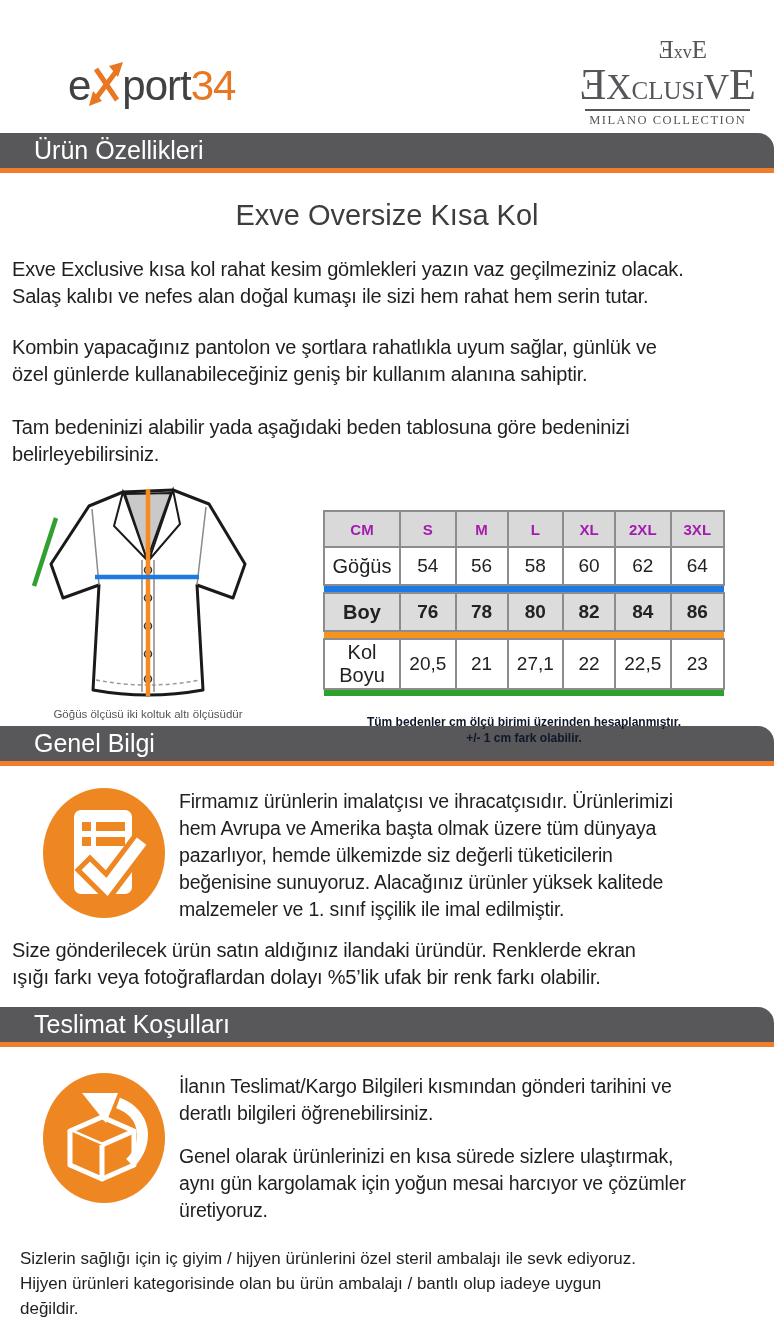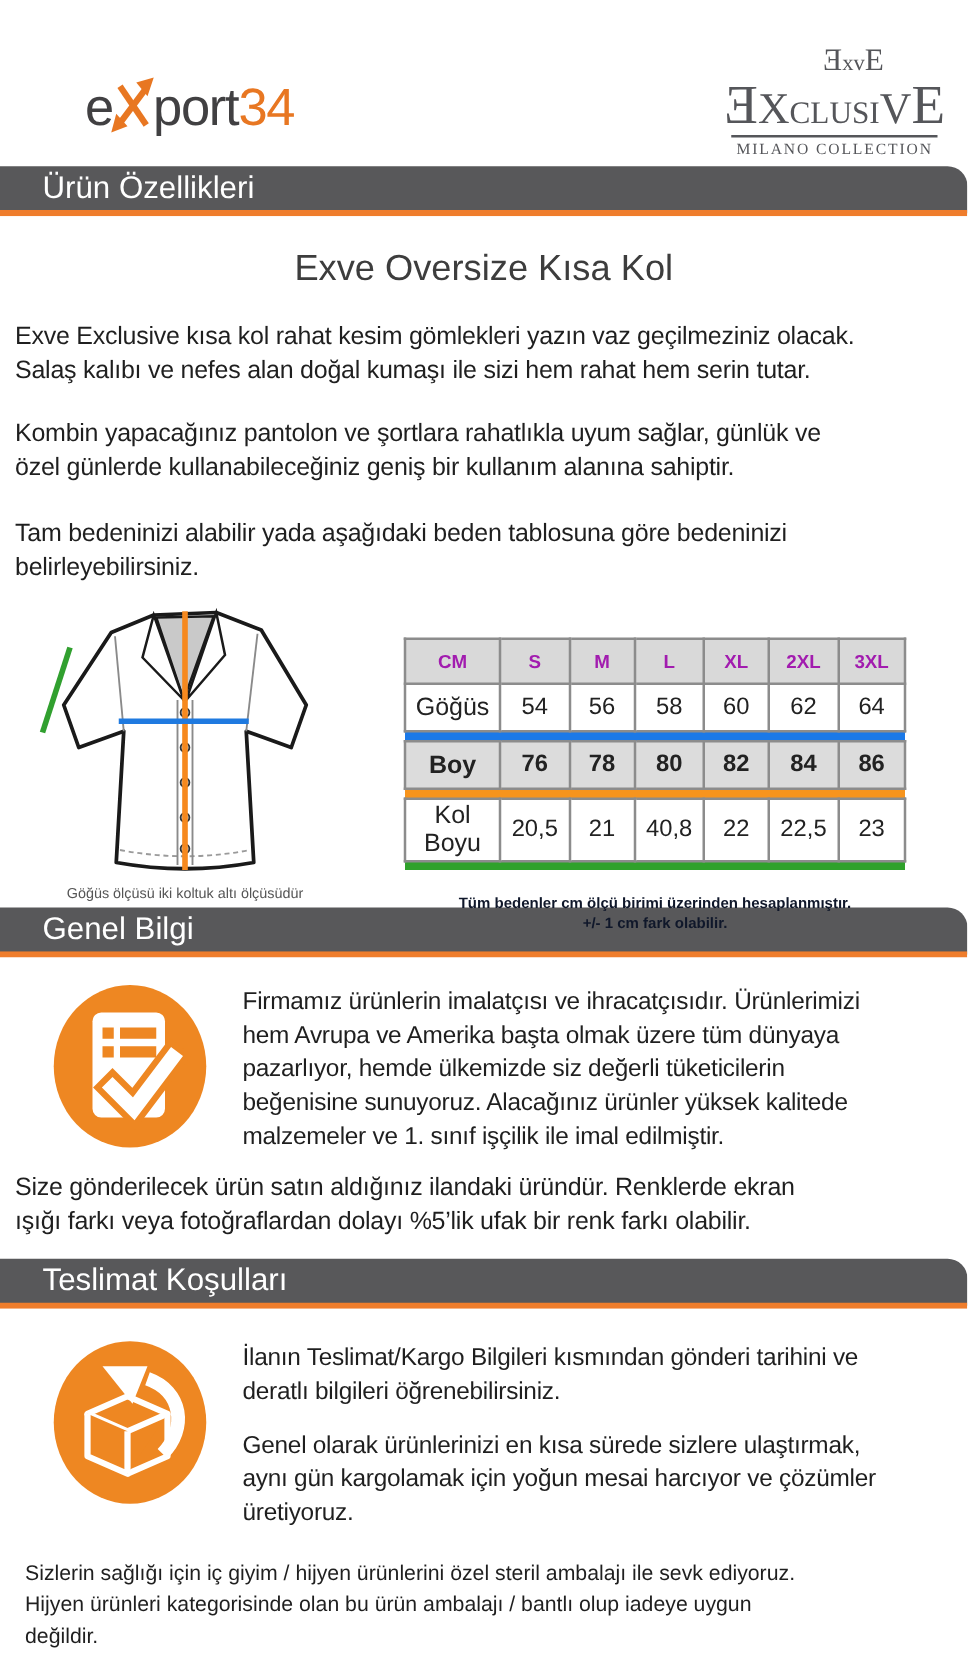--- a/index.html
+++ b/index.html
@@ -36,21 +36,21 @@
   table.size th{width:56px;height:32px;background:#d9d9d9;font-size:15px;font-weight:bold;
                 border:2px solid #8c8c8c;text-align:center;color:#a21caf;}
   table.size th.first{width:76px;}
   table.size td{height:34px;border:2px solid #8c8c8c;text-align:center;font-size:19px;color:#222;}
   table.size td.rowlabel{font-size:20px;}
   table.size tr.shaded td{background:#dcdcdc;font-weight:bold;margin-top:37px;}
   table.size tr.sep td{height:6px;border:none;padding:0;}
   .note{width:402px;text-align:center;font-size:12px;font-weight:bold;color:#0f172a;
         margin-top:18px;line-height:16px;}
   
-  .info-row{display:flex;gap:26px;margin:20px 14px 0 40px;align-items:flex-start;}
+  .info-row{display:flex;gap:11px;margin:20px 14px 0 40px;align-items:flex-start;}
   .info-row .icon{flex-shrink:0;}
   .info-text{font-size:19.5px;line-height:27px;letter-spacing:-0.2px;white-space:pre-line;margin-top:2px;}
   .info-text + .info-text{margin-top:16px;}
   .extra{margin:14px 12px 0;font-size:20px;line-height:27px;letter-spacing:-0.2px;white-space:pre-line;}
   .banner2{margin-top:0;}
   .banner3{margin-top:16px;}
   .footer-text{margin:22px 20px 0;font-size:17px;line-height:25px;white-space:pre-line;}
 </style>
 </head>
 <body>
@@ -152,21 +152,21 @@
               <td>84</td>
               <td>86</td>
             </tr>
             <tr class="sep">
               <td colspan="7" style="background:#f7941d"></td>
             </tr>
             <tr class="">
               <td class="rowlabel">Kol Boyu</td>
               <td>20,5</td>
               <td>21</td>
-              <td>40,8</td>
+              <td>27,1</td>
               <td>22</td>
               <td>22,5</td>
               <td>23</td>
             </tr>
             <tr class="sep">
               <td colspan="7" style="background:#2fa12b"></td>
             </tr>
           </tbody>
         </table>
       <div class="note">

